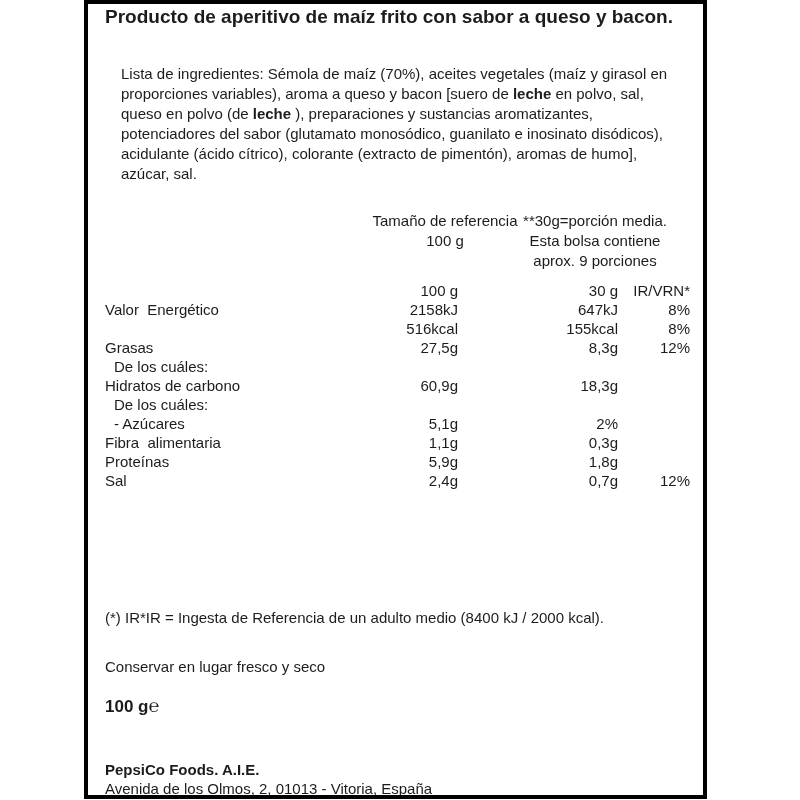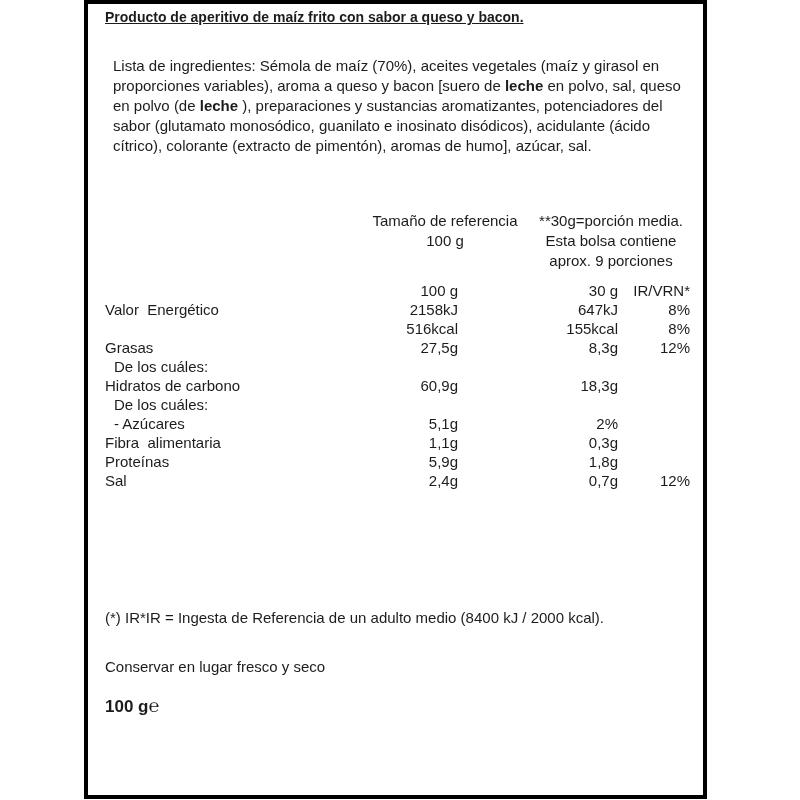--- a/index.html
+++ b/index.html
@@ -25,38 +25,37 @@
   }
   .inner {
     position: relative;
     width: 100%;
     height: 100%;
   }
   .block { position: absolute; left: 17px; right: 13px; }
 
   .title {
     top: 2px;
-    font-size: 14px;
+    font-size: 19px;
     line-height: 22px;
     font-weight: bold;
     margin: 0;
-    text-decoration: underline;
   }
   .ingredients {
     top: 44px;
     font-size: 15px;
     line-height: 20px;
-    margin: 8px;
+    margin: 16px;
   }
   .ingredients b { font-weight: bold; }
 
   .refwrap { top: 207px; height: 64px; }
   .refcol { position: absolute; font-size: 15px; line-height: 20px; text-align: center; }
   .refcol.a { left: 255px; width: 170px; }
-  .refcol.b { left: 408px; width: 196px; }
+  .refcol.b { left: 392px; width: 196px; }
 
   .ntable { top: 277px; }
   .nrow {
     display: grid;
     grid-template-columns: 1fr 95px 160px 72px;
     height: 19px;
     font-size: 15px;
     line-height: 19px;
   }
   .nrow .c { display: block; }
@@ -163,15 +162,19 @@
         <span class="c num">12%</span>
       </div>
     </div>
 
     <p class="block footnote">(*) IR*IR = Ingesta de Referencia de un adulto medio (8400 kJ / 2000 kcal).</p>
 
     <p class="block storage">Conservar en lugar fresco y seco</p>
 
     <p class="block weight"><span>100 g</span><span class="esign">℮</span></p>
 
+    <div class="block company">
+      <p class="name">PepsiCo Foods. A.I.E.</p>
+      <p class="addr">Avenida de los Olmos, 2, 01013 - Vitoria, España</p>
+    </div>
 
   </div>
 </div>
 
 </body></html>

